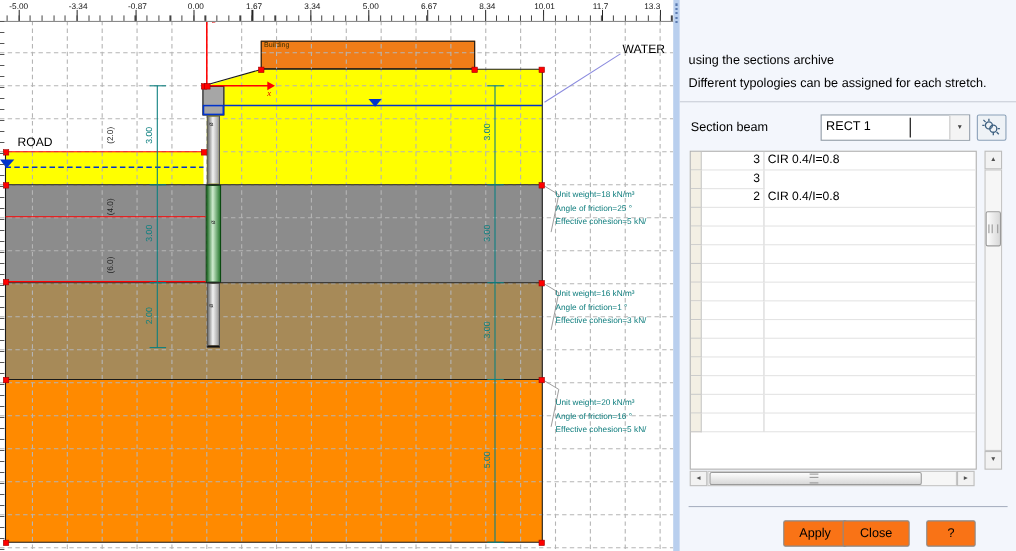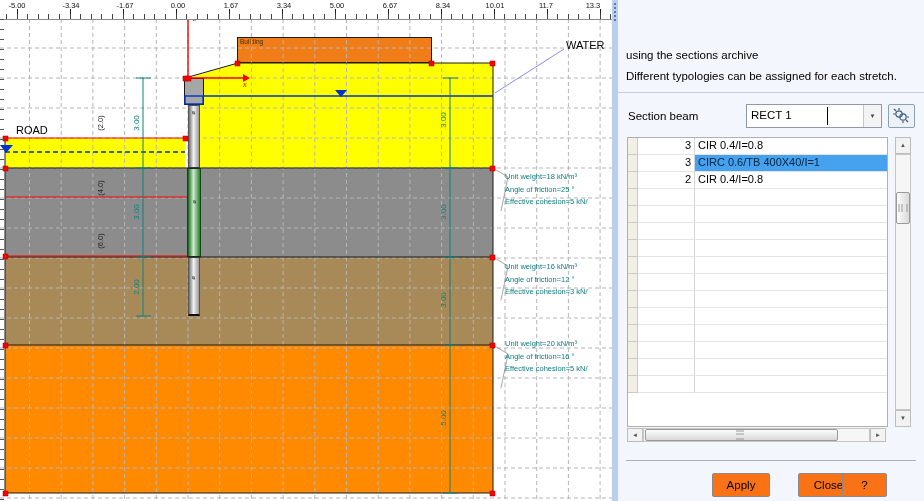--- a/index.html
+++ b/index.html
@@ -215,35 +215,35 @@
     <span class="vlabel pilemark" style="left:194px;top:202px;">ø</span>
     <span class="vlabel pilemark" style="left:193px;top:278px;">ø</span>
 
     <div class="annot" style="top:171px;">
       <div>Unit weight=18 kN/m³</div>
       <div>Angle of friction=25 °</div>
       <div>Effective cohesion=5 kN/</div>
     </div>
     <div class="annot" style="top:261px;">
       <div>Unit weight=16 kN/m³</div>
-      <div>Angle of friction=12 °</div>
+      <div>Angle of friction=1 °</div>
       <div>Effective cohesion=3 kN/</div>
     </div>
-    <div class="annot" style="top:338px;">
+    <div class="annot" style="top:360px;">
       <div>Unit weight=20 kN/m³</div>
       <div>Angle of friction=16 °</div>
       <div>Effective cohesion=5 kN/</div>
     </div>
 
     <div id="ruler-top">
       <div id="tick-major"></div>
       <div id="tick-minor"></div>
       <span class="ruler-label" style="left:17px;">-5.00</span>
       <span class="ruler-label" style="left:71px;">-3.34</span>
-      <span class="ruler-label" style="left:125px;">-1.67</span>
+      <span class="ruler-label" style="left:125px;">-0.87</span>
       <span class="ruler-label" style="left:178px;">0.00</span>
       <span class="ruler-label" style="left:231px;">1.67</span>
       <span class="ruler-label" style="left:284px;">3.34</span>
       <span class="ruler-label" style="left:337px;">5.00</span>
       <span class="ruler-label" style="left:390px;">6.67</span>
       <span class="ruler-label" style="left:443px;">8.34</span>
       <span class="ruler-label" style="left:495px;">10.01</span>
       <span class="ruler-label" style="left:546px;">11.7</span>
       <span class="ruler-label" style="left:593px;">13.3</span>
     </div>
@@ -283,21 +283,20 @@
 
     <div id="stretch-table">
       <div class="trow">
         <div class="gut"></div>
         <div class="c1">3</div>
         <div class="c2">CIR 0.4/I=0.8</div>
       </div>
       <div class="trow">
         <div class="gut"></div>
         <div class="c1">3</div>
-        <div class="c2 sel">CIRC 0.6/TB 400X40/I=1</div>
       </div>
       <div class="trow">
         <div class="gut"></div>
         <div class="c1">2</div>
         <div class="c2">CIR 0.4/I=0.8</div>
       </div>
       <div class="trow">
           <div class="gut"></div>
           <div class="c1"></div>
           <div class="c2"></div>
@@ -368,16 +367,16 @@
 
     <div class="sb-btn" style="left:9px;top:428px;width:16px;height:14px;font-size:6px;line-height:12px;">◄</div>
     <div class="sb-track" style="left:25px;top:428px;width:227px;height:14px;"></div>
     <div class="sb-thumb h" style="left:27px;top:429px;width:193px;height:12px;">
         <span class="grip-h" style="left:90px;"></span>
       </div>
     <div class="sb-btn" style="left:252px;top:428px;width:16px;height:14px;font-size:6px;line-height:12px;">►</div>
 
     <div id="sep2"></div>
     <div class="btn" style="left:94px;width:58px;">Apply</div>
-    <div class="btn" style="left:148px;width:61px;margin-left:32px;">Close</div>
+    <div class="btn" style="left:148px;width:61px;">Close</div>
     <div class="btn" style="left:224px;width:45px;">?</div>
   </div>
 </div>
 
 </body></html>

